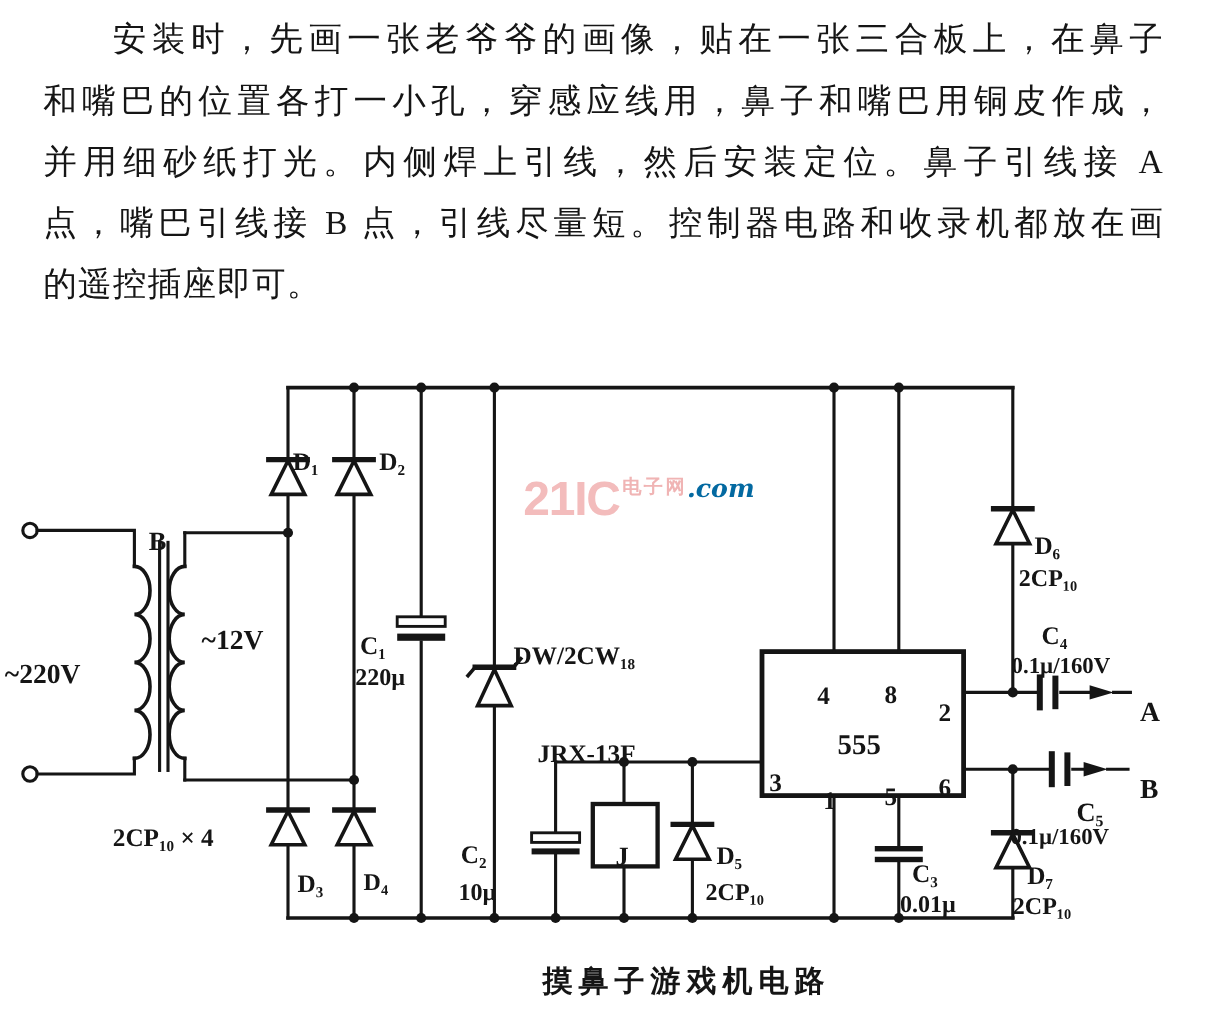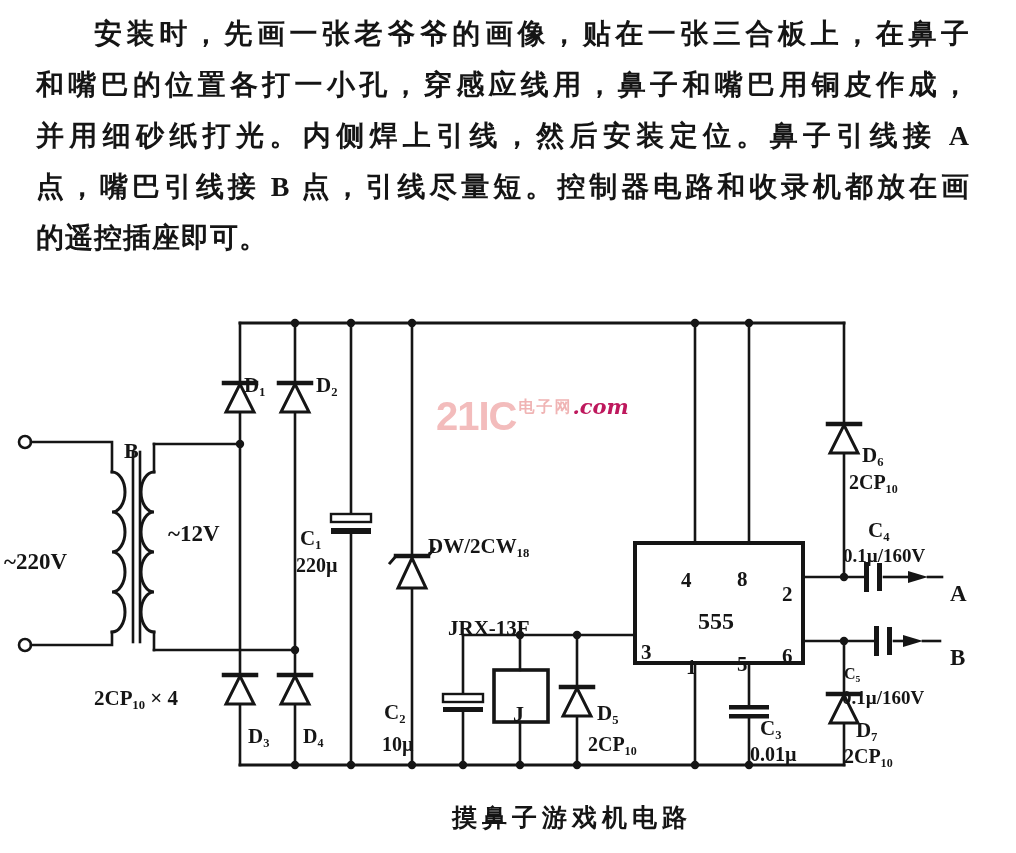--- a/index.html
+++ b/index.html
@@ -3,21 +3,21 @@
 <meta charset="utf-8">
 <style>
   html,body{margin:0;padding:0;background:#e8e8e8;}
   .page{
     position:relative;width:1016px;height:853px;margin:0 auto;
     background:#ffffff;overflow:hidden;
     font-family:"Liberation Serif","DejaVu Serif","DejaVu Sans",serif;
     color:#151515;
   }
   .para{position:absolute;left:36px;top:8px;width:934px;
-    font-size:28px;font-weight:700;line-height:51px;letter-spacing:1px;}
+    font-size:28px;font-weight:400;line-height:51px;letter-spacing:1px;}
   .pline{white-space:nowrap;}
   .pline.just{text-align:justify;text-align-last:justify;white-space:normal;}
   .pline.indent{padding-left:58px;}
   .lbl{position:absolute;font-weight:700;white-space:nowrap;line-height:1;margin-top:20px;}
   .caption{position:absolute;left:452px;top:801px;font-size:25px;font-weight:700;
     letter-spacing:5px;}
   .wm{position:absolute;left:436px;top:398px;display:flex;align-items:flex-start;
     font-family:"Liberation Sans","DejaVu Sans",sans-serif;user-select:none;}
   .wm-big{font-size:40px;font-weight:800;letter-spacing:-1px;line-height:.9;}
   .wm-col{display:flex;flex-direction:row;margin-left:2px;}
@@ -197,30 +197,30 @@
   <span class="lbl" style="left:782px;top:564px;font-size:21px">2</span>
   <span class="lbl" style="left:641px;top:622px;font-size:21px">3</span>
   <span class="lbl" style="left:686px;top:637px;font-size:21px">1</span>
   <span class="lbl" style="left:737px;top:634px;font-size:21px">5</span>
   <span class="lbl" style="left:782px;top:626px;font-size:21px">6</span>
   <span class="lbl" style="left:760px;top:698px;font-size:21px">C₃</span>
   <span class="lbl" style="left:750px;top:724px;font-size:20px">0.01µ</span>
   <span class="lbl" style="left:868px;top:500px;font-size:21px">C₄</span>
   <span class="lbl" style="left:843px;top:526px;font-size:19px">0.1µ/160V</span>
   <span class="lbl" style="left:950px;top:562px;font-size:23px">A</span>
-  <span class="lbl" style="left:844px;top:646px;font-size:16px">C₅</span>
+  <span class="lbl" style="left:897px;top:646px;font-size:22px">C₅</span>
   <span class="lbl" style="left:842px;top:668px;font-size:19px">0.1µ/160V</span>
   <span class="lbl" style="left:950px;top:626px;font-size:23px">B</span>
   <span class="lbl" style="left:862px;top:425px;font-size:21px">D₆</span>
   <span class="lbl" style="left:849px;top:452px;font-size:20px">2CP₁₀</span>
   <span class="lbl" style="left:856px;top:700px;font-size:21px">D₇</span>
   <span class="lbl" style="left:844px;top:726px;font-size:20px">2CP₁₀</span>
 
   <div class="wm">
     <span class="wm-big" id="wm-brand" style="color: rgb(243, 188, 188);">21IC</span>
     <span class="wm-col">
       <span class="wm-cn" id="wm-cn" style="color: rgb(240, 180, 180);">电子网</span>
-      <span class="wm-com" id="wm-com" style="color: #be185d;">.com</span>
+      <span class="wm-com" id="wm-com" style="color: #0369a1;">.com</span>
     </span>
   </div>
 
   <div class="caption">摸鼻子游戏机电路</div>
 </div>
 
 </body></html>

